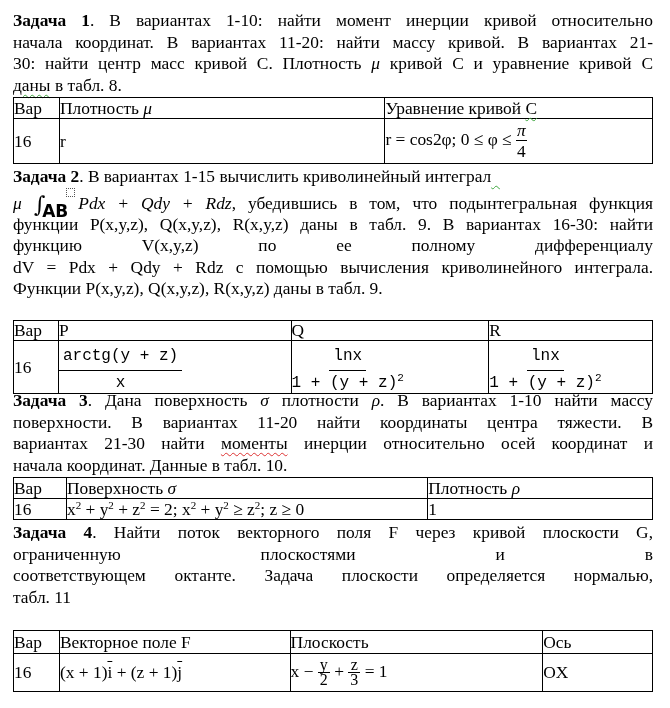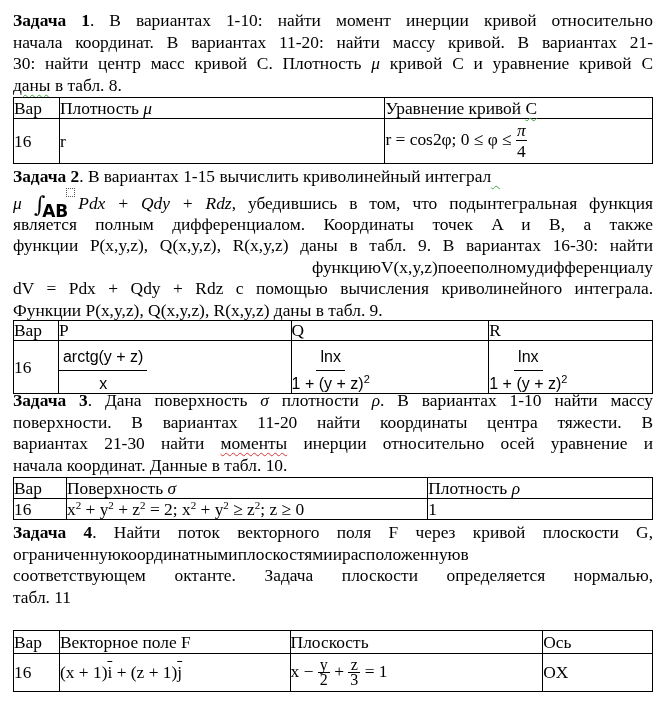--- a/index.html
+++ b/index.html
@@ -4,21 +4,21 @@
 <style>
   html, body { margin:0; padding:0; background:#ffffff; }
   body { width:670px; height:708px; position:relative; overflow:hidden;
          font-family:"Liberation Serif", serif; color:#000; font-size:17.4px; }
   .para { position:absolute; left:13px; width:640px; line-height:21.6px;
           text-align:justify; text-align-last:left; }
   .para b { font-weight:bold;margin-top:48px; }
   .ln { display:block; white-space:nowrap; }
   .just { text-align-last:justify; white-space:normal; text-align:justify; }
   .mi { font-style:italic; }
-  .cm { font-family:Liberation Sans, sans-serif; font-size:16px;margin-top:6px; }
+  .cm { font-family:Liberation Mono, monospace; font-size:16px;margin-top:6px; }
   .squig { text-decoration: underline wavy #3fa63f; text-decoration-thickness:1px; text-underline-offset:3px; }
   .squig-red { text-decoration: underline wavy #d33; text-decoration-thickness:1px; text-underline-offset:3px; }
   table { position:absolute; border-collapse:collapse; left:13px; }
   td { border:1.5px solid #000; text-align:left; vertical-align:middle; padding:0; font-size:17.4px; line-height:19px; }
   .frac { display:inline-flex; flex-direction:column; align-items:center; vertical-align:middle; }
   .frac .num { padding:0 4px 2px 4px; border-bottom:1.3px solid #000; }
   .frac .den { padding-top:1px; }
   .frac.tight .num { border-bottom:none; padding:0 2px; line-height:14px; }
   .frac.tight .den { border-top:1.3px solid #000; padding:0 2px; line-height:14px; }
   sup { font-size:11px; vertical-align:6px; line-height:0; }
@@ -58,23 +58,22 @@
             <span class="den">4</span>
           </span>
     </td>
   </tr>
 </tbody>
   </table>
 
 <div class="para" style="top:166px;">
   <span class="ln"><b>Задача 2</b><span>. В вариантах 1-15 вычислить криволинейный интеграл</span><span class="squig">&nbsp;&nbsp;</span></span>
   <span class="ln just" style="height:26px; line-height:28px;"><span class="mi">μ</span> <span class="int">∫</span><span class="subAB">AB</span><span class="boxmark"></span><span class="mi">Pdx + Qdy + Rdz</span><span>, убедившись в том, что подынтегральная функция</span></span>
-  <span class="ln just">является полным дифференциалом. Координаты точек A и B, а также</span>
   <span class="ln just">функции P(x,y,z), Q(x,y,z), R(x,y,z) даны в табл. 9. В вариантах 16-30: найти</span>
-  <span class="ln" style="display:flex; justify-content:flex-end;">
+  <span class="ln" style="display:flex; justify-content:space-between;">
     <span>функцию</span>
       <span>V(x,y,z)</span>
       <span>по</span>
       <span>ее</span>
       <span>полному</span>
       <span>дифференциалу</span>
   </span>
   <span class="ln just">dV = Pdx + Qdy + Rdz с помощью вычисления криволинейного интеграла.</span>
   <span class="ln">Функции P(x,y,z), Q(x,y,z), R(x,y,z) даны в табл. 9.</span>
 </div>
@@ -113,21 +112,21 @@
             <span class="den" style="padding-top:3px;"><span>1 + (y + z)</span><sup>2</sup></span>
           </span>
     </td>
   </tr>
 </tbody>
   </table>
 
 <div class="para" style="top:390px;">
   <span class="ln just"><b>Задача 3</b><span>. Дана поверхность </span><span class="mi">σ</span><span> плотности </span><span class="mi">ρ</span><span>. В вариантах 1-10 найти массу</span></span>
   <span class="ln just">поверхности. В вариантах 11-20 найти координаты центра тяжести. В</span>
-  <span class="ln just"><span>вариантах 21-30 найти </span><span class="squig-red">моменты</span><span> инерции относительно осей уравнение и</span></span>
+  <span class="ln just"><span>вариантах 21-30 найти </span><span class="squig-red">моменты</span><span> инерции относительно осей координат и</span></span>
   <span class="ln">начала координат. Данные в табл. 10.</span>
 </div>
 
 <table style="top:477px; width:640px;">
   <colgroup>
       <col style="width:53px">
       <col style="width:362px">
       <col style="width:225px">
     </colgroup>
   <tbody>
@@ -141,26 +140,24 @@
     <td>
       <span>x</span><sup>2</sup><span> + y</span><sup>2</sup><span> + z</span><sup>2</sup><span> = 2;  x</span><sup>2</sup><span> + y</span><sup>2</sup><span> ≥ z</span><sup>2</sup><span>; z ≥ 0</span>
     </td>
     <td>1</td>
   </tr>
 </tbody>
   </table>
 
 <div class="para" style="top:522px;">
   <span class="ln just"><b>Задача 4</b><span>. Найти поток векторного поля F через кривой плоскости G,</span></span>
-  <span class="ln" style="display:flex; ">
+  <span class="ln" style="display:flex; justify-content:space-between;">
     <span>ограниченную</span>
-      <span>координатными</span>
       <span>плоскостями</span>
       <span>и</span>
-      <span>расположенную</span>
       <span>в</span>
   </span>
   <span class="ln just">соответствующем октанте. Задача плоскости определяется нормалью,</span>
   <span class="ln">табл. 11</span>
 </div>
 
 <table style="top:630px; width:640px;">
   <colgroup>
       <col style="width:46px">
       <col style="width:231px">

